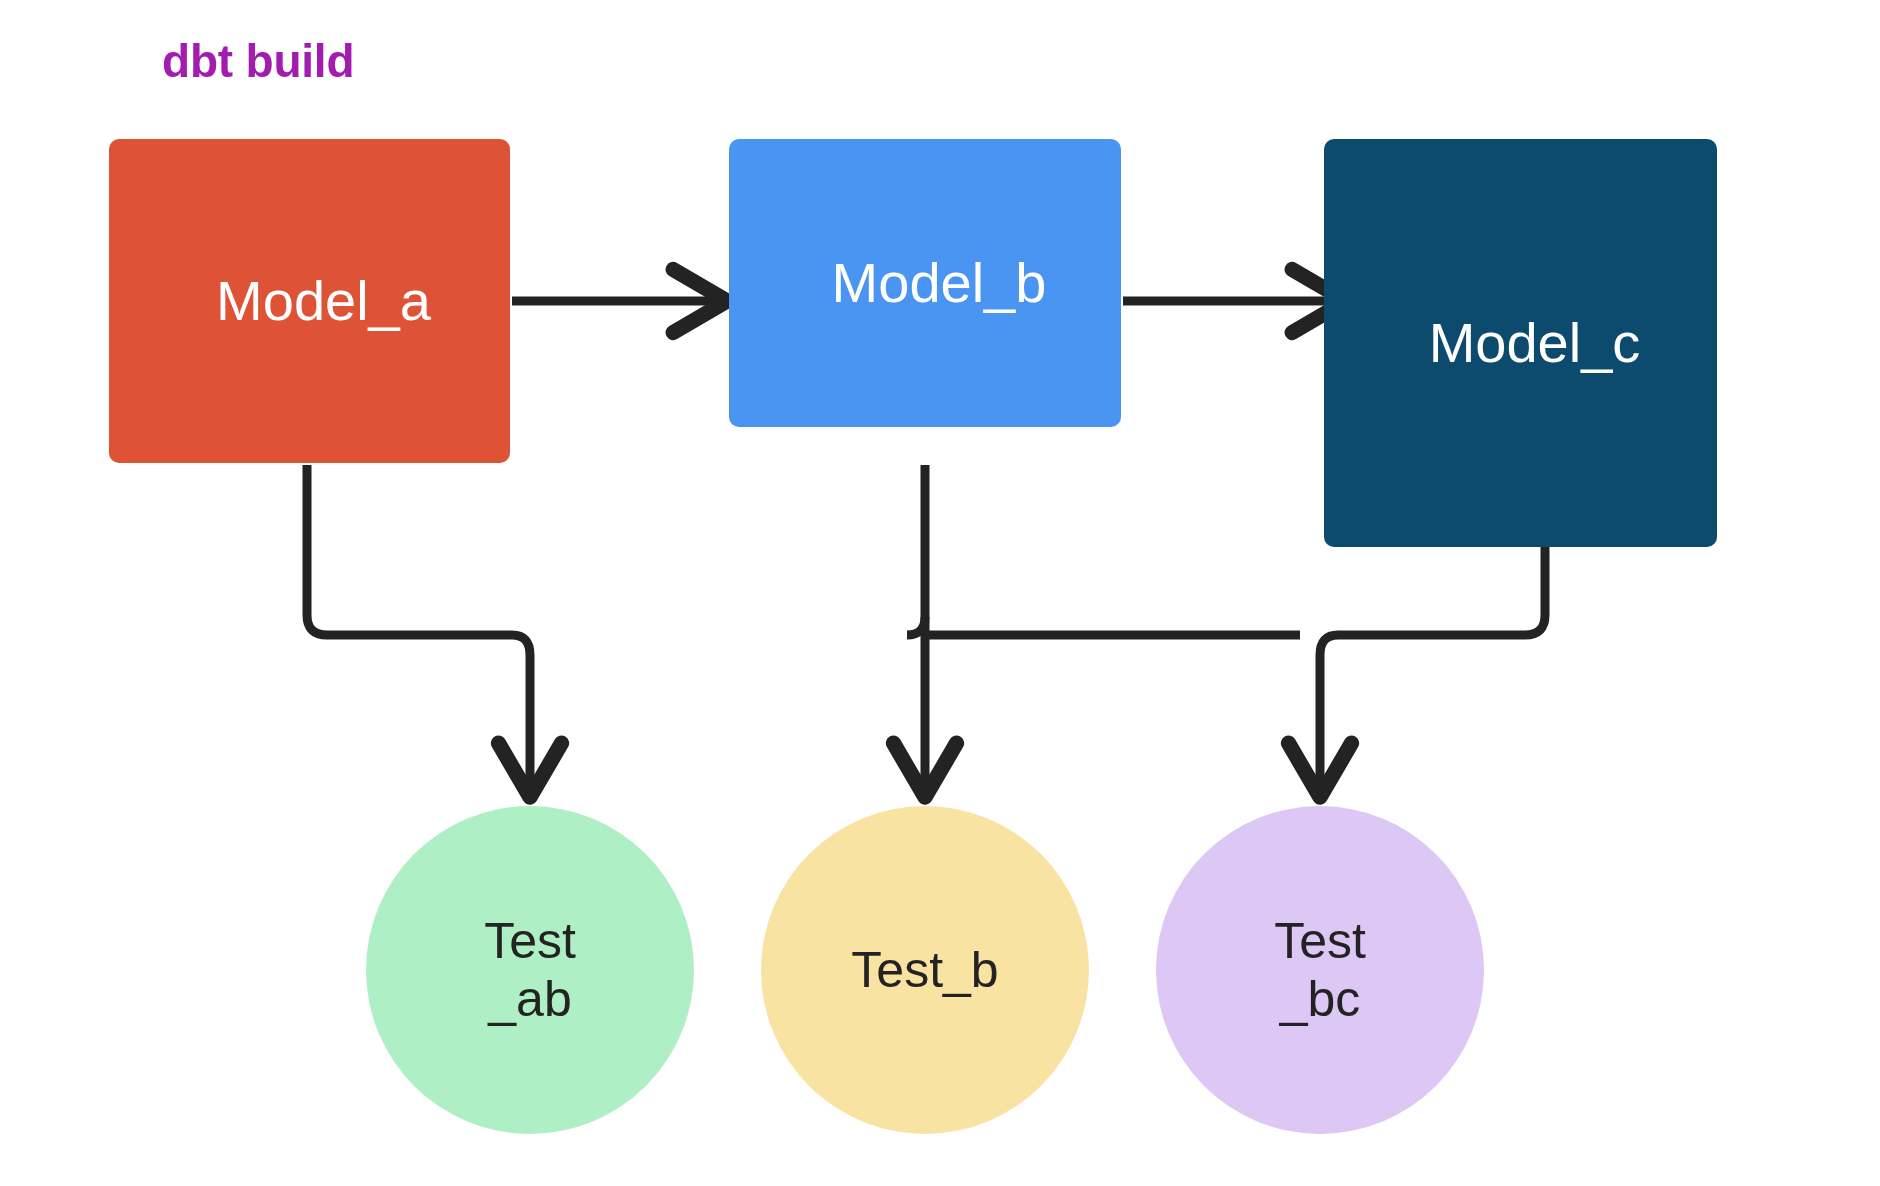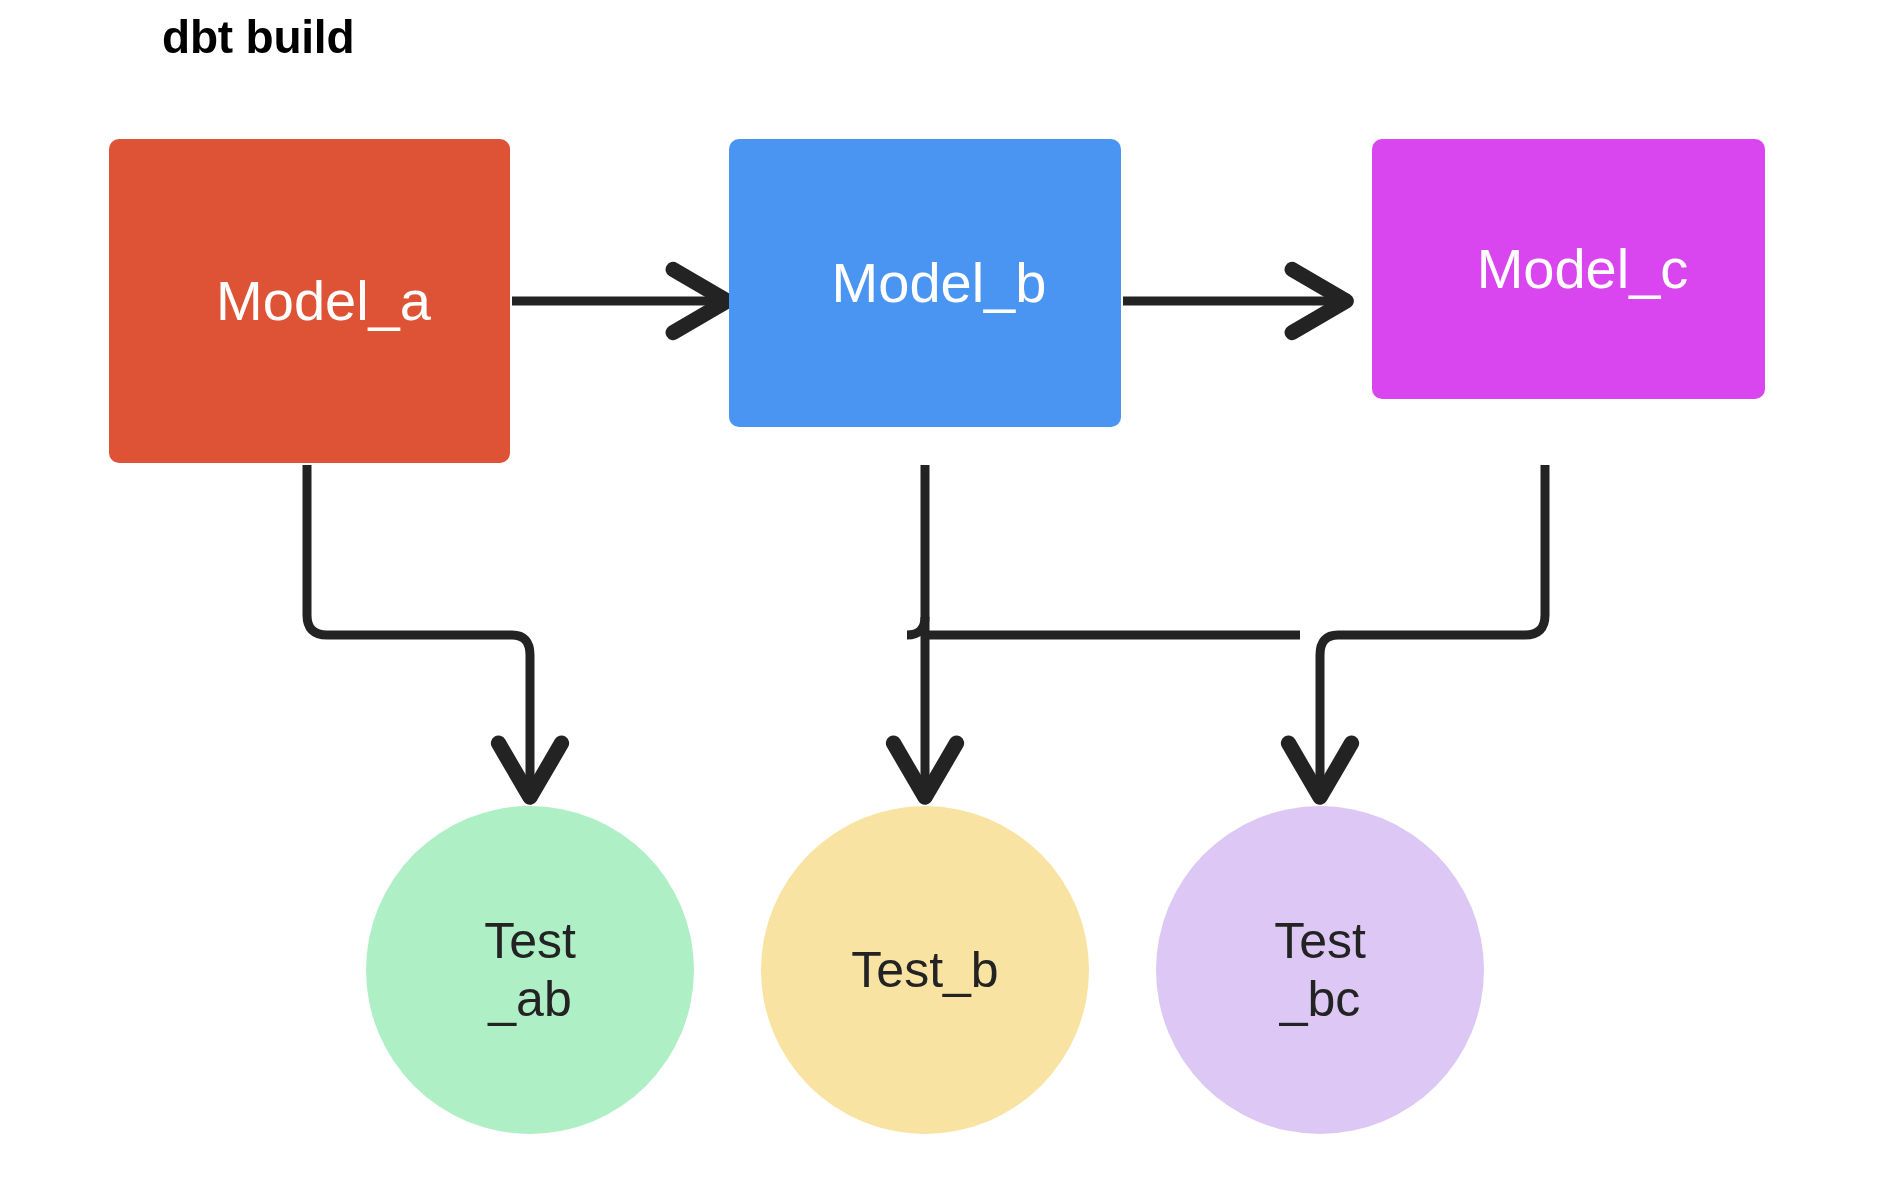--- a/index.html
+++ b/index.html
@@ -66,21 +66,21 @@
     line-height: 1.16;
     text-align: center;
     white-space: pre-line;
   }
 </style>
 </head>
 <body>
 
 <div id="canvas" style="background: rgb(255, 255, 255);">
 
-  <div id="diagram-title" style="color: #000000;">dbt build</div>
+  <div id="diagram-title" style="color: #a21caf; margin-top: 24px;">dbt build</div>
 
   <svg id="edges" viewBox="0 0 1880 1186" xmlns="http://www.w3.org/2000/svg">
     <defs>
       <marker id="arrowhead" markerWidth="9" markerHeight="9" refX="6.2" refY="4.5" orient="auto" markerUnits="strokeWidth">
         <path d="M1,1 L7,4.5 L1,8" fill="none" stroke="#232323" stroke-width="1.7" stroke-linecap="round" stroke-linejoin="round"></path>
       </marker>
     </defs>
 
     <g>
       <path d="M512,301 L720,301" fill="none" stroke="#232323" stroke-width="9" stroke-linecap="butt" marker-end="url(#arrowhead)"></path>
@@ -109,21 +109,21 @@
   </svg>
 
   <div class="model-node" id="node-model-a" style="left: 109px; top: 139px; width: 401px; height: 324px; background: rgb(222, 83, 54);">
     <span class="model-label" style="color: rgb(255, 255, 255);">Model_a</span>
   </div>
 
   <div class="model-node" id="node-model-b" style="left: 729px; top: 139px; width: 392px; height: 288px; background: rgb(74, 149, 242);">
     <span class="model-label" style="color: rgb(255, 255, 255);">Model_b</span>
   </div>
 
-  <div class="model-node" id="node-model-c" style="left: 1372px; top: 139px; width: 393px; height: 260px; background: #d946ef;">
+  <div class="model-node" id="node-model-c" style="left: 1324px; top: 139px; width: 393px; height: 408px; background: #0c4a6e;">
     <span class="model-label" style="color: rgb(255, 255, 255);">Model_c</span>
   </div>
 
   <div class="test-node" id="node-test-ab" style="left: 366px; top: 806px; width: 328px; height: 328px; background: rgb(175, 239, 198);">
     <span class="test-label" style="color: rgb(35, 35, 35);">Test
 _ab</span>
   </div>
 
   <div class="test-node" id="node-test-b" style="left: 761px; top: 806px; width: 328px; height: 328px; background: rgb(249, 227, 162);">
     <span class="test-label" style="color: rgb(35, 35, 35);">Test_b</span>

